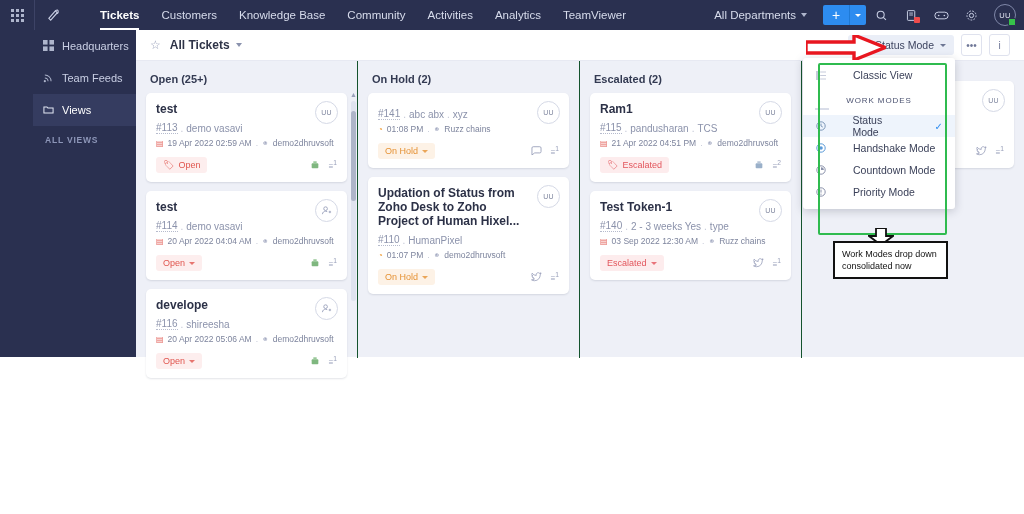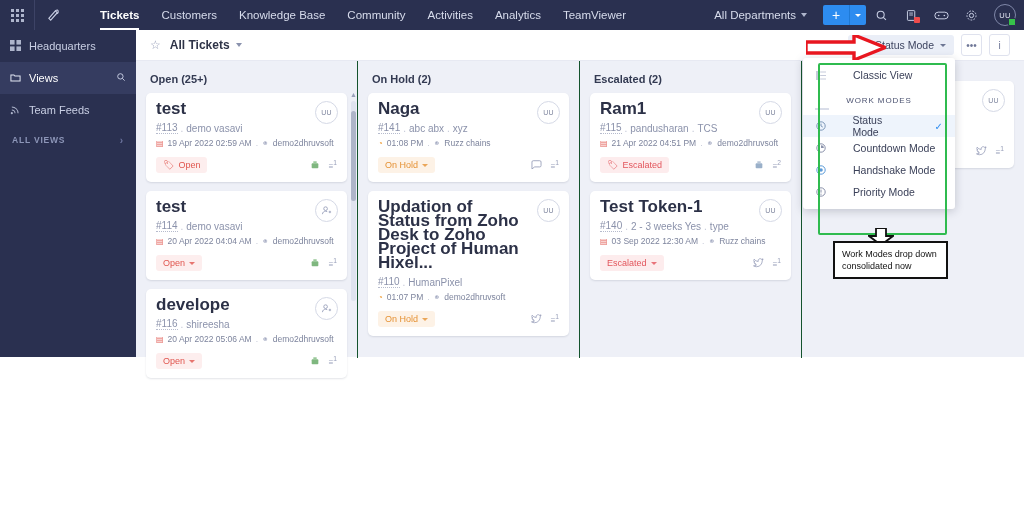--- a/index.html
+++ b/index.html
@@ -45,21 +45,21 @@
   .avatar-top{
     width:20px;height:20px;border-radius:50%;border:1px solid #7f87a8;color:#dfe3f0;font-size:7.5px;
     display:flex;align-items:center;justify-content:center;margin-left:8px;position:relative;cursor:pointer;
     letter-spacing:.3px;
   }
   .avatar-top .on{position:absolute;right:-1px;bottom:-1px;width:6px;height:6px;background:#37c24a;
     border-radius:1px;border:1px solid #2a3050;}
 
   
   .sidebar{
-    position:absolute;left:0;top:30px;width:136px;height:327px;background:#2a3050;
+    position:absolute;left:0;top:30px;width:136px;height:327px;background:#2a3050;padding-left:33px;
   }
   .sb-item{height:32px;display:flex;align-items:center;padding:0 10px;color:#c9cfe4;font-size:11px;
     cursor:pointer;gap:8px;}
   .sb-item.sel{background:#353c60;color:#fff;}
   .sb-item .lbl{flex:1;white-space:nowrap;}
   .sb-sub{height:28px;display:flex;align-items:center;padding:0 12px;color:#8d96b8;font-size:8.5px;
     letter-spacing:.8px;font-weight:700;cursor:pointer;}
   .sb-sub .chev{margin-left:auto;color:#6d75a0;font-size:10px;}
 
   
@@ -81,21 +81,21 @@
     align-items:center;justify-content:center;color:#6f7797;font-size:10px;background:#fff;cursor:pointer;}
 
   
   .board{display:flex;height:297px;position:relative;}
   .col{width:222px;position:relative;border-right:1px solid #14532d;box-sizing:border-box;padding:0 10px;}
   .col-head{font-size:11px;font-weight:700;color:#333a52;padding:12px 2px 8px 4px;}
   .card{
     background:#fff;border-radius:5px;box-shadow:0 1px 2px rgba(40,48,80,.13);
     padding:9px 10px 8px 10px;margin-bottom:9px;position:relative;cursor:pointer;
   }
-  .card-title{font-size:17px;font-weight:700;color:#2c3147;line-height:14px;padding-right:30px;}
+  .card-title{font-size:12px;font-weight:700;color:#2c3147;line-height:14px;padding-right:30px;}
   .card-meta{font-size:10px;color:#8b92ab;margin-top:6px;display:flex;align-items:center;
     flex-wrap:wrap;gap:3px;}
   .card-meta .id{border-bottom:1px dotted #b6bbcd;}
   .dotsep{color:#c3c7d6;}
   .card-meta2{font-size:8.5px;color:#7d849d;margin-top:4px;display:flex;align-items:center;gap:4px;}
   .clock{color:#e0564f;font-size:8px;}
   .clock.orange{color:#f0a03c;}
   .person-ic{color:#9aa1bb;font-size:8px;}
   .card-foot{display:flex;align-items:center;margin-top:8px;}
   .pill{font-size:9px;border-radius:3px;padding:3px 7px;display:flex;align-items:center;gap:4px;}
@@ -225,43 +225,43 @@
       <span>
         <svg width="11" height="11" viewBox="0 0 12 12">
             <rect x="0" y="0" width="5" height="5" fill="#aeb5cc"></rect>
             <rect x="7" y="0" width="5" height="5" fill="#aeb5cc"></rect>
             <rect x="0" y="7" width="5" height="5" fill="#aeb5cc"></rect>
             <rect x="7" y="7" width="5" height="5" fill="#aeb5cc"></rect>
           </svg>
       </span>
       <span class="lbl">Headquarters</span>
     </div>
-    <div class="sb-item sel">
-      <span>
-        <svg width="11" height="11" viewBox="0 0 12 12">
-            <path d="M1 3.2h3.3l1 1.2H11v5.4H1z" fill="none" stroke="#e3e7f4" stroke-width="1.1"></path>
-          </svg>
-      </span>
-      <span class="lbl">Views</span>
-      <span>
-        <svg width="10" height="10" viewBox="0 0 16 16">
-            <circle cx="7" cy="7" r="4.3" fill="none" stroke="#c9cfe4" stroke-width="1.5"></circle>
-            <line x1="10.2" y1="10.2" x2="13.8" y2="13.8" stroke="#c9cfe4" stroke-width="1.5"></line>
-          </svg>
-      </span>
-    </div>
     <div class="sb-item">
       <span>
         <svg width="11" height="11" viewBox="0 0 12 12">
             <circle cx="2" cy="10" r="1.2" fill="#aeb5cc"></circle>
             <path d="M2 6.5a3.5 3.5 0 0 1 3.5 3.5" fill="none" stroke="#aeb5cc" stroke-width="1.1"></path>
             <path d="M2 3.2a6.8 6.8 0 0 1 6.8 6.8" fill="none" stroke="#aeb5cc" stroke-width="1.1"></path>
           </svg>
       </span>
       <span class="lbl">Team Feeds</span>
+    </div>
+    <div class="sb-item sel">
+      <span>
+        <svg width="11" height="11" viewBox="0 0 12 12">
+            <path d="M1 3.2h3.3l1 1.2H11v5.4H1z" fill="none" stroke="#e3e7f4" stroke-width="1.1"></path>
+          </svg>
+      </span>
+      <span class="lbl">Views</span>
+      <span>
+        <svg width="10" height="10" viewBox="0 0 16 16">
+            <circle cx="7" cy="7" r="4.3" fill="none" stroke="#c9cfe4" stroke-width="1.5"></circle>
+            <line x1="10.2" y1="10.2" x2="13.8" y2="13.8" stroke="#c9cfe4" stroke-width="1.5"></line>
+          </svg>
+      </span>
     </div>
     <div class="sb-sub">
       <span>ALL VIEWS</span>
       <span class="chev">›</span>
     </div>
   </div>
 
   <div class="content">
 
     <div class="crumbbar">
@@ -399,21 +399,20 @@
         </div>
         <div class="scroll-arrow">▲</div>
         <div class="scrollbar">
             <i></i>
           </div>
       </div>
 
       <div class="col">
         <div class="col-head">On Hold (2)</div>
         <div class="card">
-          <div class="card-title">Naga</div>
           <div class="av">UU</div>
           <div class="card-meta">
             <span class="id">#141</span>
             <span class="dotsep">.</span>
             <span>abc abx</span>
             <span class="dotsep">.</span>
             <span>xyz</span>
           </div>
           <div class="card-meta2">
             <span class="clock orange">◔</span>
@@ -581,36 +580,36 @@
       <span class="dd-ic">
         <svg width="10" height="10" viewBox="0 0 10 10">
             <circle cx="5" cy="5" r="4.2" fill="none" stroke="#7d98b8" stroke-width="1"></circle>
             <path d="M5 2.6 L5 5 L6.8 6.1" fill="none" stroke="#7d98b8" stroke-width="1"></path>
           </svg>
       </span>
       <span>Status Mode</span>
       <span class="dd-check">✓</span>
     </div>
     <div class="dd-item">
+      <span class="dd-ic blue">
+        <svg width="10" height="10" viewBox="0 0 10 10">
+            <circle cx="5" cy="5" r="4.2" fill="none" stroke="#5b9bd8" stroke-width="1"></circle>
+            <circle cx="5" cy="5" r="1.8" fill="#5b9bd8"></circle>
+          </svg>
+      </span>
+      <span>Handshake Mode</span>
+    </div>
+    <div class="dd-item">
       <span class="dd-ic">
         <svg width="10" height="10" viewBox="0 0 10 10">
             <circle cx="5" cy="5" r="4.2" fill="none" stroke="#8b92ab" stroke-width="1"></circle>
             <path d="M5 5 L5 2.2 A2.8 2.8 0 0 1 7.8 5 Z" fill="#8b92ab"></path>
           </svg>
       </span>
       <span>Countdown Mode</span>
-    </div>
-    <div class="dd-item">
-      <span class="dd-ic blue">
-        <svg width="10" height="10" viewBox="0 0 10 10">
-            <circle cx="5" cy="5" r="4.2" fill="none" stroke="#5b9bd8" stroke-width="1"></circle>
-            <circle cx="5" cy="5" r="1.8" fill="#5b9bd8"></circle>
-          </svg>
-      </span>
-      <span>Handshake Mode</span>
     </div>
     <div class="dd-item">
       <span class="dd-ic">
         <svg width="10" height="10" viewBox="0 0 10 10">
             <circle cx="5" cy="5" r="4.2" fill="none" stroke="#8b92ab" stroke-width="1"></circle>
             <line x1="5" y1="2.6" x2="5" y2="5.6" stroke="#8b92ab" stroke-width="1"></line>
             <circle cx="5" cy="7.2" r=".6" fill="#8b92ab"></circle>
           </svg>
       </span>
       <span>Priority Mode</span>

